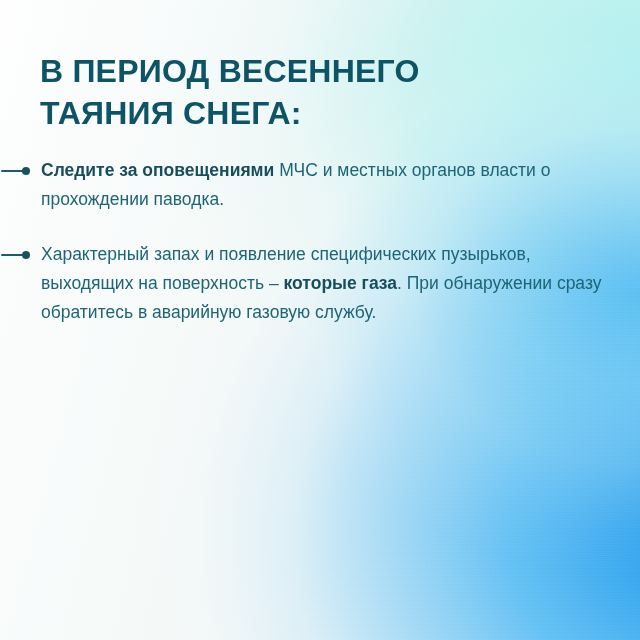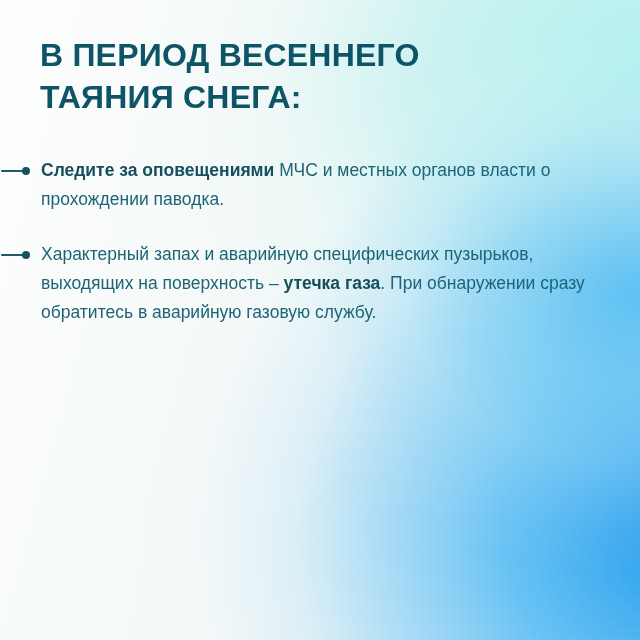--- a/index.html
+++ b/index.html
@@ -74,21 +74,21 @@
   .content {
     position: relative;
     z-index: 3;
     padding: 0;
   }
 
   
   .title {
     position: absolute;
     left: 40px;
-    top: 34px;
+    top: 50px;
     width: 540px;
     margin: 0;
     font-size: 32px;
     line-height: 1.32;
     font-weight: 700;
     letter-spacing: 0.2px;
     color: #0d5566;
     text-transform: uppercase;
     white-space: pre-line;
   }
@@ -172,18 +172,18 @@
             <span class="rule"></span>
             <span class="dot"></span>
           </span>
           <p class="bullet-text"><b>Следите за оповещениями</b><span> МЧС и местных органов власти о прохождении паводка.</span></p>
         </li>
         <li class="bullet">
           <span class="marker">
             <span class="rule"></span>
             <span class="dot"></span>
           </span>
-          <p class="bullet-text"><span>Характерный запах и аварийную специфических пузырьков, выходящих на поверхность – </span><b>утечка газа</b><span>. При обнаружении сразу обратитесь в аварийную газовую службу.</span></p>
+          <p class="bullet-text"><span>Характерный запах и появление специфических пузырьков, выходящих на поверхность – </span><b>которые газа</b><span>. При обнаружении сразу обратитесь в аварийную газовую службу.</span></p>
         </li>
       </ul>
 
   </div>
 </div>
 
 </body></html>

